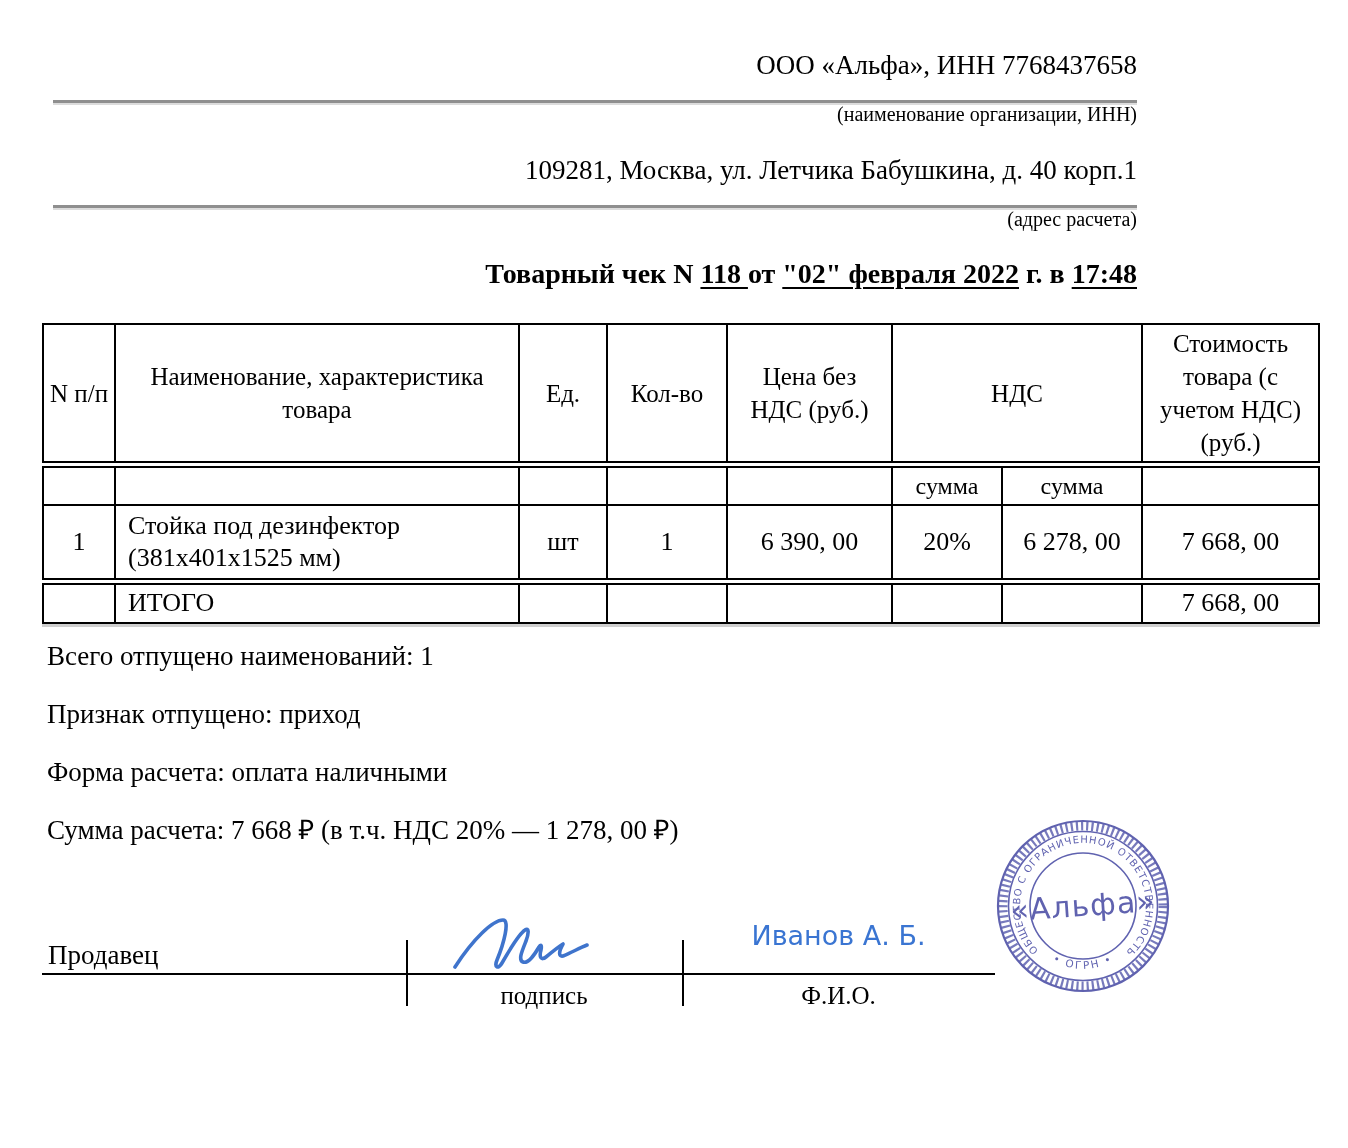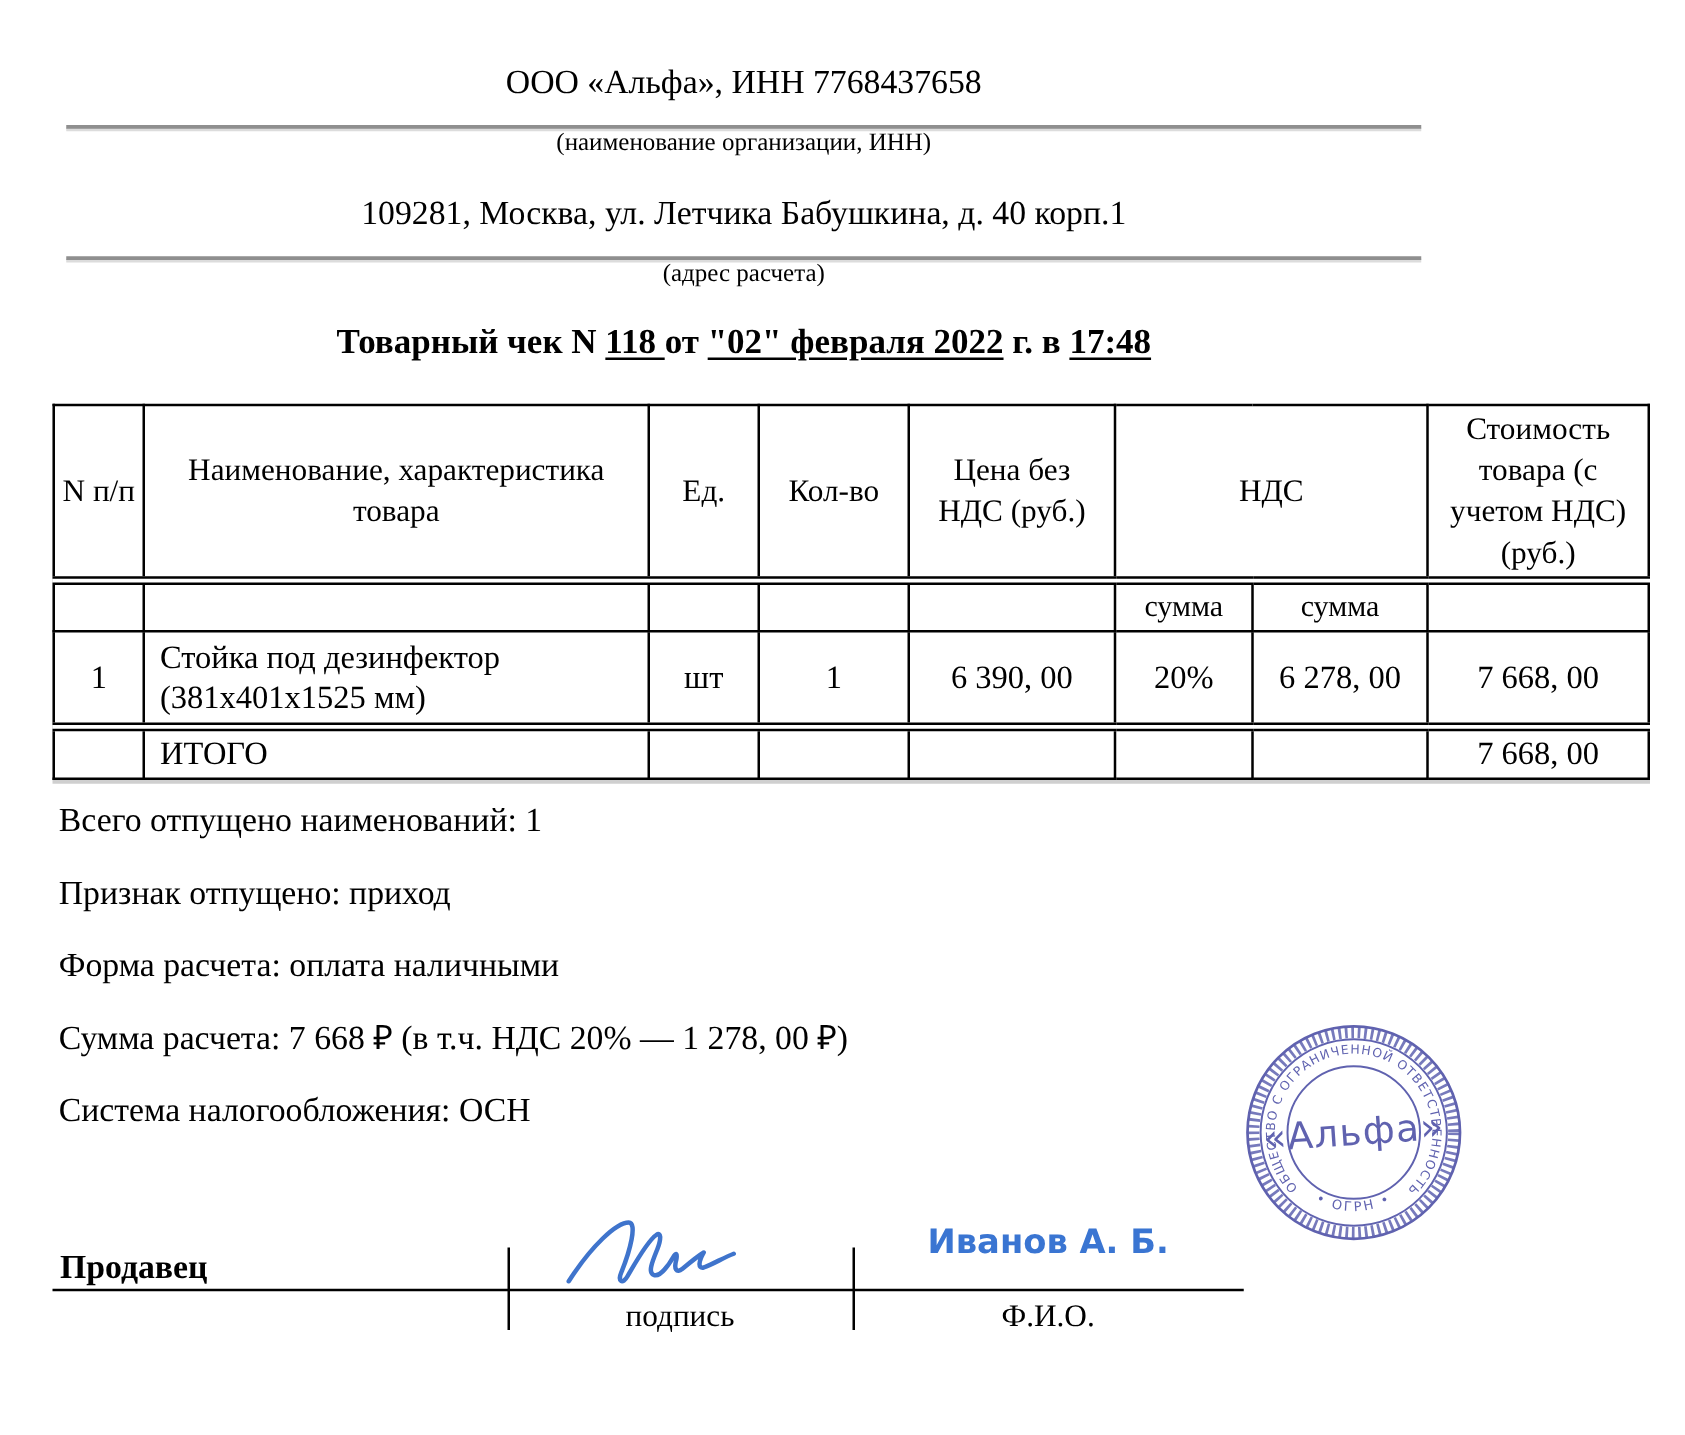--- a/index.html
+++ b/index.html
@@ -1,20 +1,20 @@
 <!DOCTYPE html>
 <html style="--stamp: #5457aa; --name-blue: #3a75d2; --ink-blue: #3f74cc; --rule-gray: #8f8f8f;"><head>
 <meta charset="utf-8">
 <style>
   html,body{margin:0;padding:0;}
   body{
     width:1348px;height:1148px;background:#ffffff;position:relative;overflow:hidden;
     font-family:"Liberation Serif", serif;color:#000;
   }
-  .head-wrap{width:1084px;margin-left:53px;text-align:center;}
+  .head-wrap{width:1084px;margin-left:53px;text-align:right;}
   .org-name{margin-top:50px;font-size:27px;}
   .rule{height:3px;background:var(--rule-gray);box-shadow:0 2px 0 #dcdcdc;margin-top:19px;}
   .caption{font-size:20px;}
   .address-line{font-size:27px;margin-top:29px;}
   .doc-title{margin-top:27px;font-size:28px;font-weight:bold;}
   .doc-title span{white-space:pre-wrap;}
   .u{text-decoration:underline;text-decoration-thickness:2px;text-underline-offset:4px;}
 
   table.goods{
     border-collapse:collapse;margin:33px 0 0 42px;width:1276px;table-layout:fixed;
@@ -36,21 +36,21 @@
   
   .stamp{position:absolute;left:993px;top:816px;width:180px;height:180px;opacity:.93;}
   .stamp .ink{stroke:var(--stamp);fill:none;}
   .stamp text{fill:var(--stamp);font-family:"DejaVu Sans", sans-serif;}
   .stamp .ring-label{font-size:10px;letter-spacing:0.9px;}
   .stamp .bottom-label{font-size:10.5px;letter-spacing:2px;}
   .stamp .center-label{font-size:30px;letter-spacing:1px;}
 
   
   .sig-area{position:relative;margin:87px 0 0 42px;width:953px;height:74px;}
-  .sig-top{display:flex;height:38px;border-bottom:2px solid #000;align-items:flex-end;font-weight:bold;}
+  .sig-top{display:flex;height:38px;border-bottom:2px solid #000;align-items:flex-end;}
   .sig-bottom{display:flex;height:34px;align-items:flex-start;}
   .sc1{width:364px;}.sc2{width:276px;text-align:center;}.sc3{width:313px;text-align:center;}
   .seller{font-size:27px;padding:0 0 2px 6px;display:inline-block;}
   .seller-name{font-family:"DejaVu Sans", sans-serif;font-size:27px;color:var(--name-blue);display:inline-block;padding-bottom:22px;}
   .sig-caption{font-size:25px;padding-top:7px;display:inline-block;}
   .vline{position:absolute;width:2px;background:#000;top:5px;height:66px;}
   .v1{left:364px;}.v2{left:640px;}
   .autograph{position:absolute;left:405px;top:-20px;}
   .autograph path{stroke:var(--ink-blue);fill:none;stroke-width:3.6;stroke-linecap:round;stroke-linejoin:round;}
 </style>
@@ -119,21 +119,20 @@
     <td>7 668, 00</td>
   </tr>
 </tbody>
   </table>
 
 <div class="summary">
   <p>Всего отпущено наименований: 1</p>
   <p>Признак отпущено: приход</p>
   <p>Форма расчета: оплата наличными</p>
   <p>Сумма расчета: 7 668 ₽ (в т.ч. НДС 20% — 1 278, 00 ₽)</p>
-  <p>Система налогообложения: ОСН</p>
 </div>
 
 <svg class="stamp" viewBox="0 0 180 180">
   <circle class="ink" cx="90" cy="90" r="85" stroke-width="2.2"></circle>
   <circle class="ink" cx="90" cy="90" r="80" stroke-width="9" stroke-dasharray="2.2 3" opacity="0.85"></circle>
   <circle class="ink" cx="90" cy="90" r="74.5" stroke-width="1.6"></circle>
   <circle class="ink" cx="90" cy="90" r="53" stroke-width="1.6"></circle>
   <defs>
     <path id="ringPath" d="M 45.5,134.5 A 63,63 0 1 1 134.5,134.5"></path>
     <path id="bottomPath" d="M 29.8,108.4 A 63,63 0 0 0 150.2,108.4"></path>

